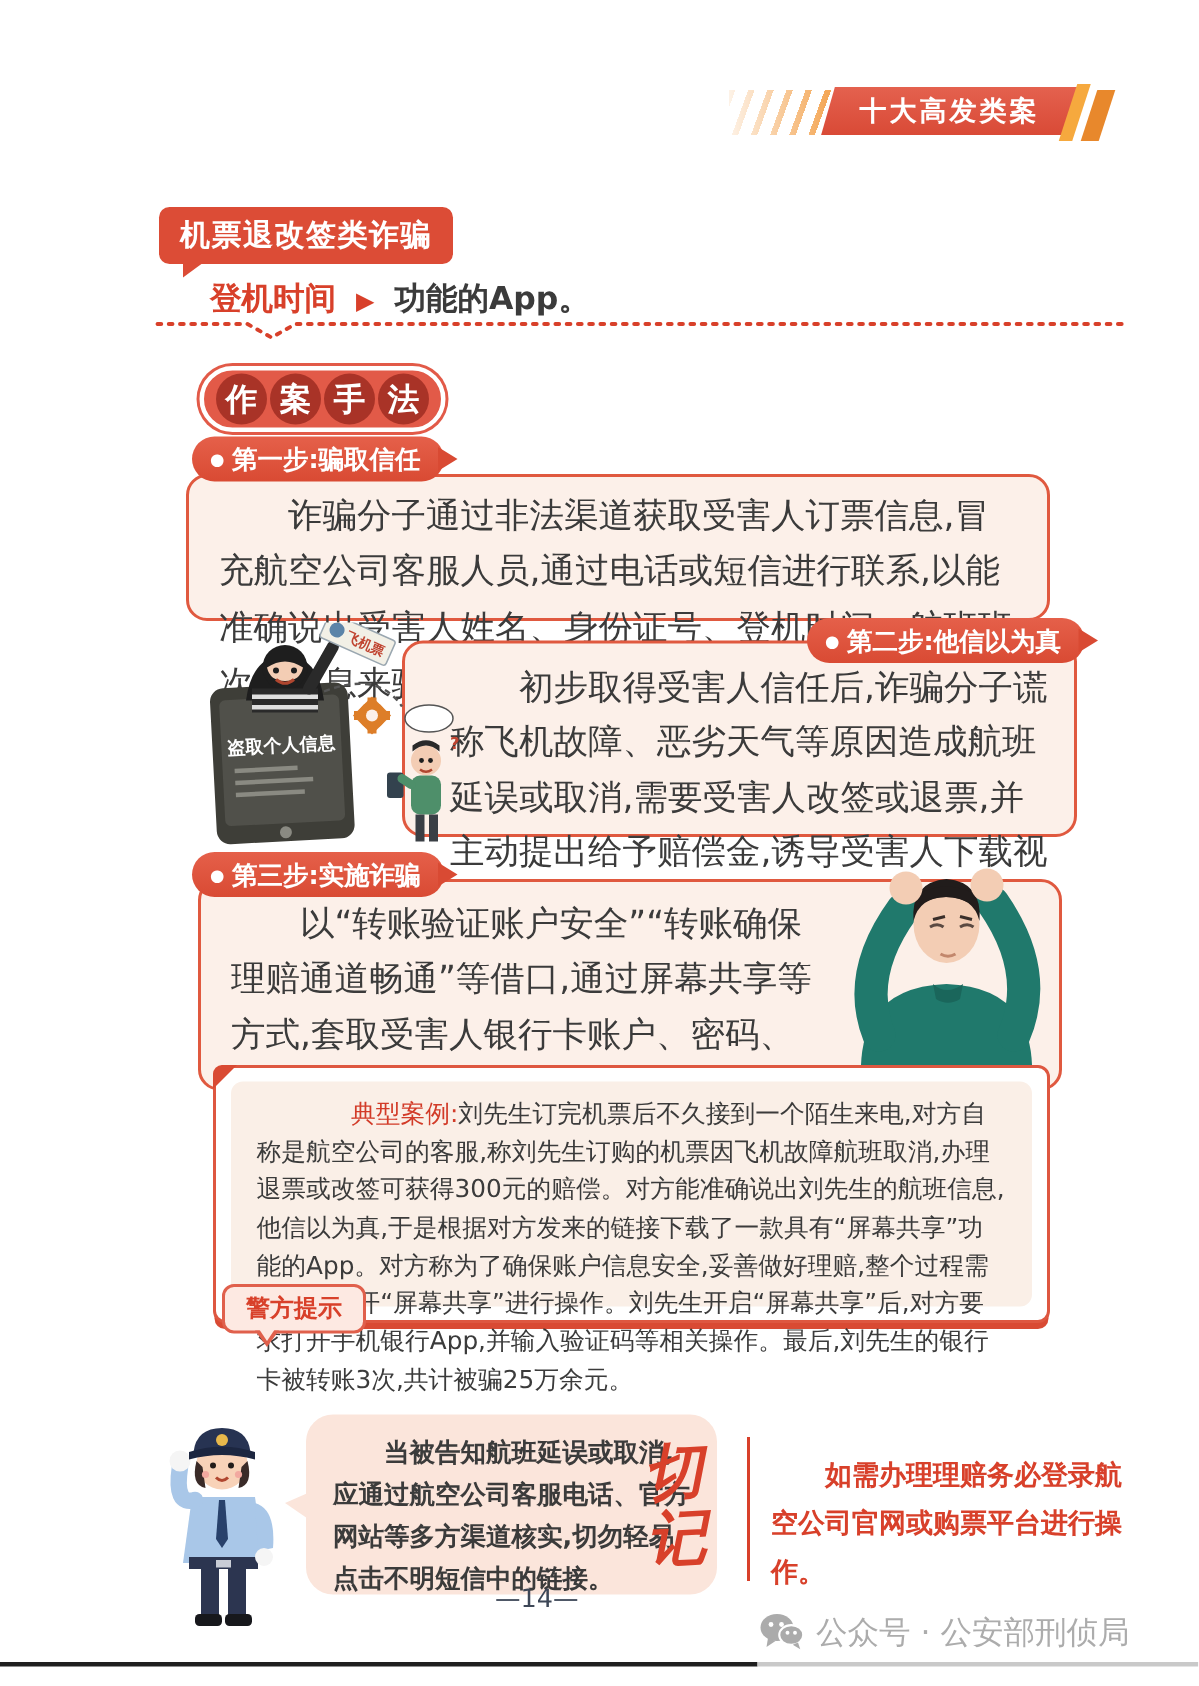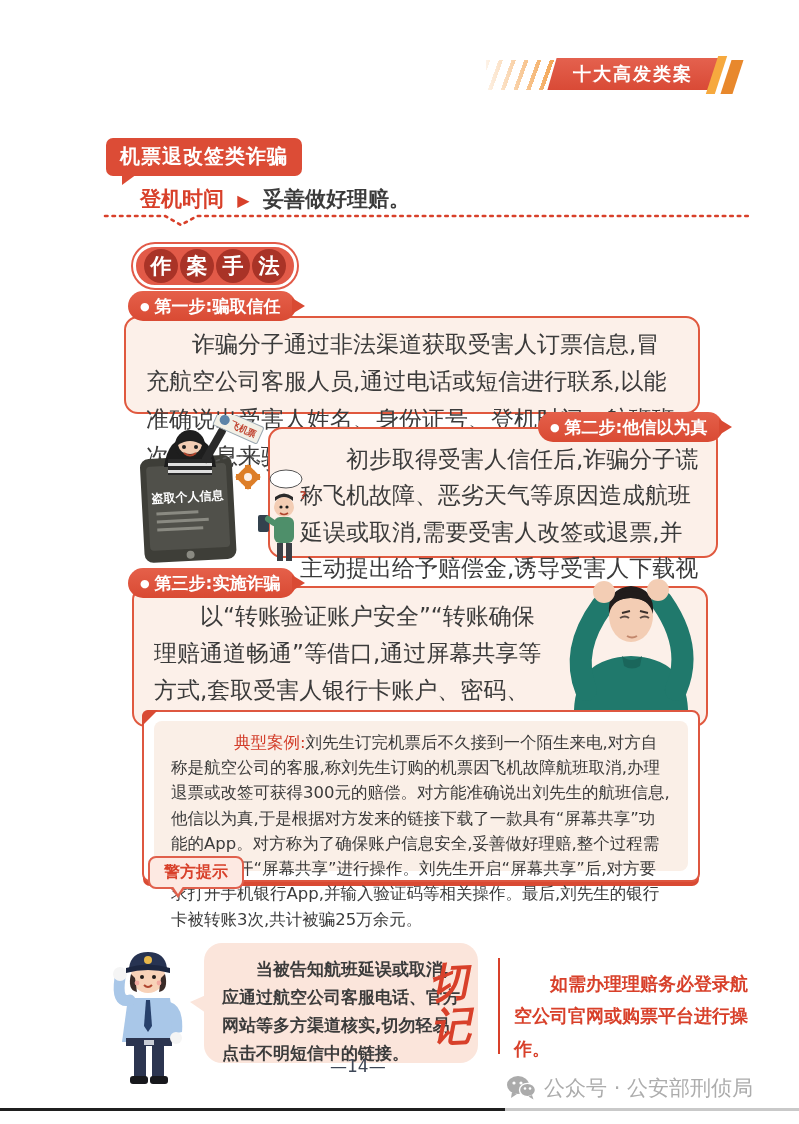--- a/index.html
+++ b/index.html
@@ -117,21 +117,21 @@
   <div class="hdr-zig z1"></div>
   <div class="hdr-zig z2"></div>
 
   <div class="title-badge">
     <span>机票退改签类诈骗</span>
     <div class="tail"></div>
   </div>
   <div class="group-line">
     <span class="red">登机时间</span>
     <span class="arrow">▶</span>
-    <span class="dark">妥善做好理赔。</span>
+    <span class="dark">功能的App。</span>
   </div>
   <svg class="dotted-svg" width="648" height="24">
     <polyline points="2,10 62,10 78,19 94,10 646,10" fill="none" stroke="#D8402A" stroke-width="2.6" stroke-dasharray="2.5 5" stroke-linecap="round"></polyline>
   </svg>
 
   <div class="method-pill">
     <span class="char-circle">
         <span>作</span>
       </span>
     <span class="char-circle">

